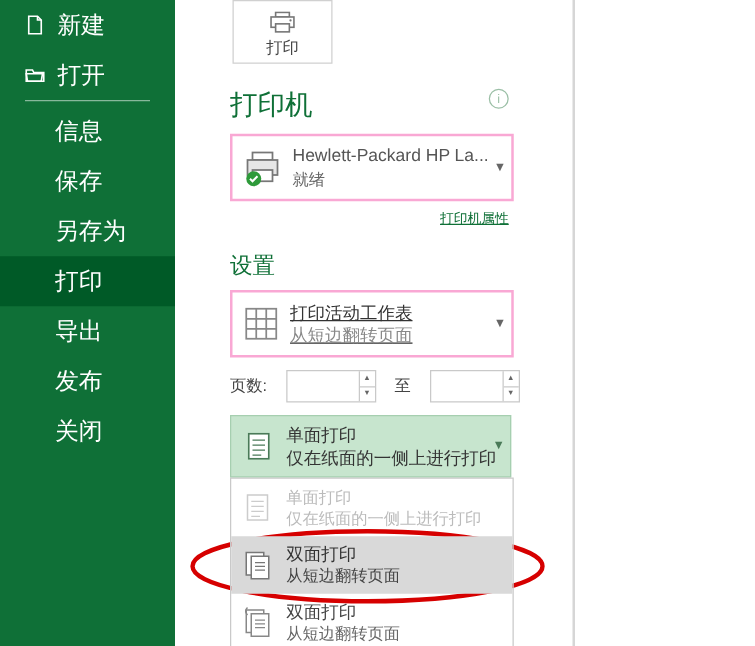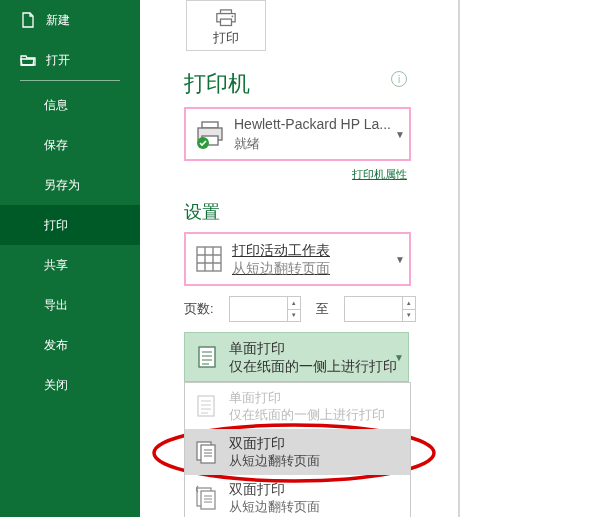--- a/index.html
+++ b/index.html
@@ -1,18 +1,18 @@
 <!DOCTYPE html>
 <html><head>
 <meta charset="utf-8">
 <style>
   html,body{margin:0;padding:0;font-family:"Microsoft YaHei","Segoe UI",sans-serif;font-size:14px;color:#333;background:#fff;}
   .app{width:604px;height:517px;position:relative;display:flex;overflow:hidden;}
   .sidebar{width:140px;background:#0f7037;color:#fff;padding-top:0;flex:0 0 140px;}
-  .side-item{height:40px;display:flex;align-items:center;gap:10px;padding-left:20px;cursor:pointer;font-size:12px;}
+  .side-item{height:40px;display:flex;align-items:center;gap:10px;padding-left:20px;cursor:pointer;font-size:19px;}
   .side-item.level2{padding-left:44px;text-align:right;}
   .side-item.active{background:#005a27;}
   .side-sep{border-bottom:1px solid rgba(255,255,255,0.5);margin:0 20px 4px 20px;height:0;}
   .side-item .ico{width:16px;height:16px;display:inline-block;color:#fff;}
   .main{flex:1;display:flex;min-width:0;}
   .panel{flex:1;min-width:0;padding:0 22px 0 44px;box-sizing:border-box;}
   .right-gutter{width:144px;background:#fff;border-left:2px solid #d6d6d6;margin-top:-2px;}
   .print-tile{width:78px;height:46px;border:1px solid #d0d0d0;display:flex;flex-direction:column;align-items:center;justify-content:flex-end;padding-bottom:3px;gap:2px;color:#444;font-size:13px;margin-left:2px;}
   .print-tile .ico{width:22px;height:18px;}
   h2.section{font-weight:400;color:#0f7037;margin:18px 0 8px;font-size:22px;}
@@ -82,23 +82,20 @@
     <div class="side-item level2">
         <span>保存</span>
       </div>
     <div class="side-item level2">
         <span>另存为</span>
       </div>
     <div class="side-item level2 active">
         <span>打印</span>
       </div>
     <div class="side-item level2">
-        <span>共享</span>
-      </div>
-    <div class="side-item level2">
         <span>导出</span>
       </div>
     <div class="side-item level2">
         <span>发布</span>
       </div>
     <div class="side-item level2">
         <span>关闭</span>
       </div>
   </div>
 

